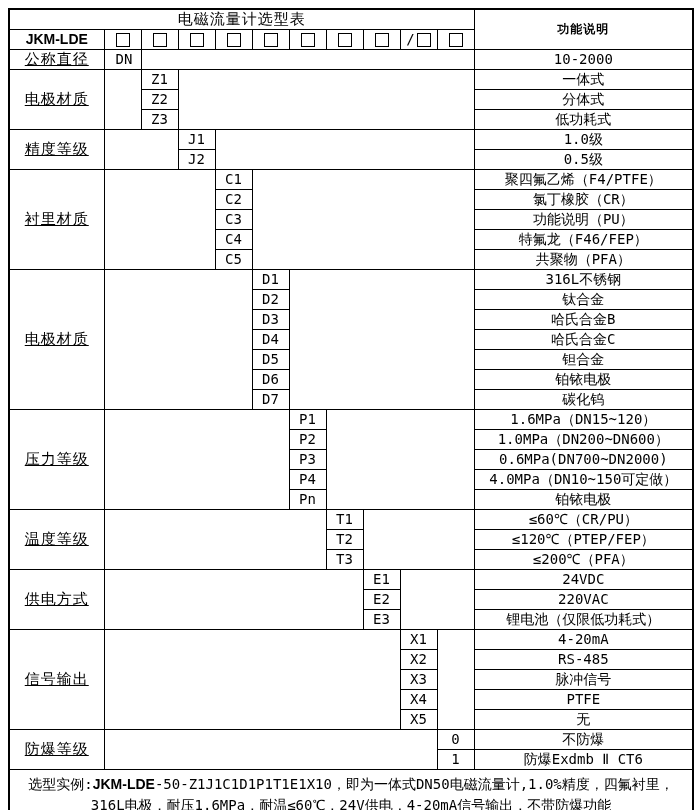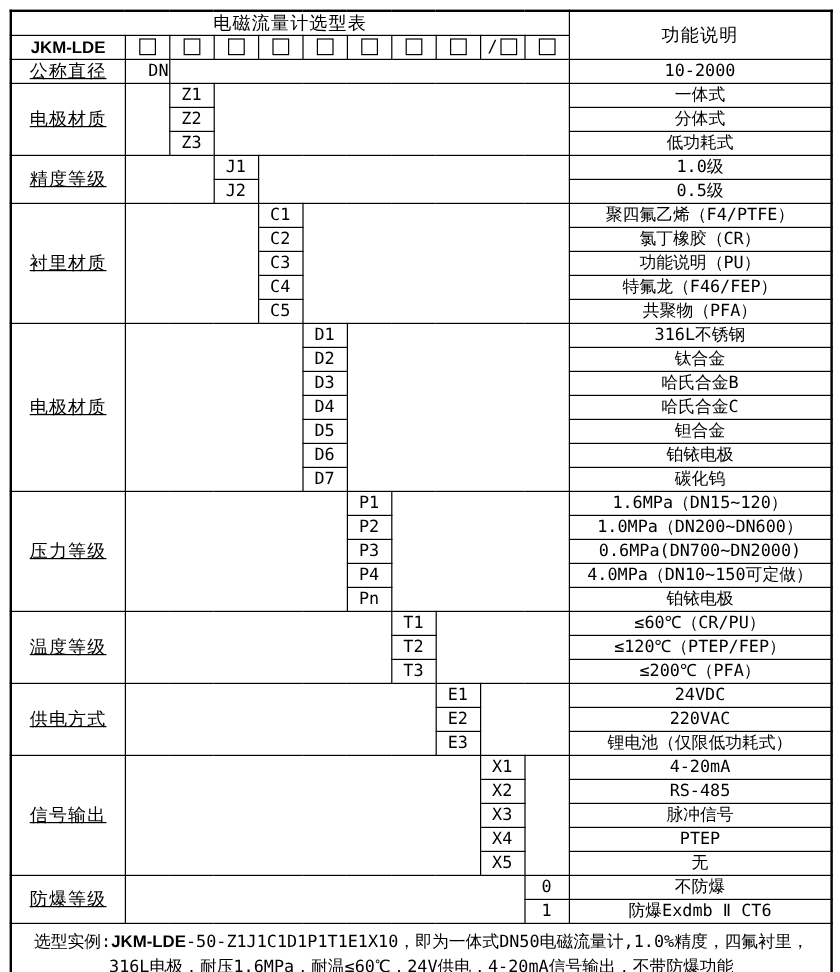--- a/index.html
+++ b/index.html
@@ -5,25 +5,25 @@
   html,body{margin:0;padding:0;}
   body{width:700px;height:810px;background:#ffffff;position:relative;
        font-family:"DejaVu Sans Mono","Liberation Mono",monospace;color:#000;}
   .sheet{position:absolute;left:8px;top:8px;}
   table{border-collapse:collapse;table-layout:fixed;width:684px;
         border:2px solid #000;}
   td{border:1px solid #000;height:19px;padding:0;text-align:center;
      vertical-align:middle;font-size:14px;line-height:1.05;overflow:hidden;
      white-space:nowrap;}
   td.title{font-size:15px;letter-spacing:1px;}
-  td.fnhead{font-size:15px;letter-spacing:1px;}
+  td.fnhead{font-size:12px;letter-spacing:1px;font-weight:bold;}
   td.model{font-family:"Liberation Sans","DejaVu Sans",sans-serif;
            font-weight:bold;font-size:14px;}
   td.lbl{font-size:15px;letter-spacing:1px;text-decoration:underline;}
-  td.code-left{text-align:right;padding-left:3px;}
+  td.code-left{text-align:center;padding-left:3px;}
   .box{display:inline-block;width:12px;height:12px;border:1.5px solid #000;
        vertical-align:middle;background:#fff;}
   .slash{display:inline-block;margin-right:2px;font-size:14px;vertical-align:middle;}
   td.example{height:46px;white-space:normal;line-height:21px;padding:2px 5px;}
   td.example b{font-family:"Liberation Sans","DejaVu Sans",sans-serif;}
 </style>
 </head>
 <body>
 
 <div class="sheet">
@@ -220,21 +220,21 @@
   <tr>
           <td>X2</td>
           <td>RS-485</td>
         </tr>
   <tr>
           <td>X3</td>
           <td>脉冲信号</td>
         </tr>
   <tr>
           <td>X4</td>
-          <td>PTEP</td>
+          <td>PTFE</td>
         </tr>
   <tr>
           <td>X5</td>
           <td>无</td>
         </tr>
 
   <tr>
     <td class="lbl" rowspan="2">防爆等级</td>
     <td colspan="9" rowspan="2"></td>
     <td>0</td>

